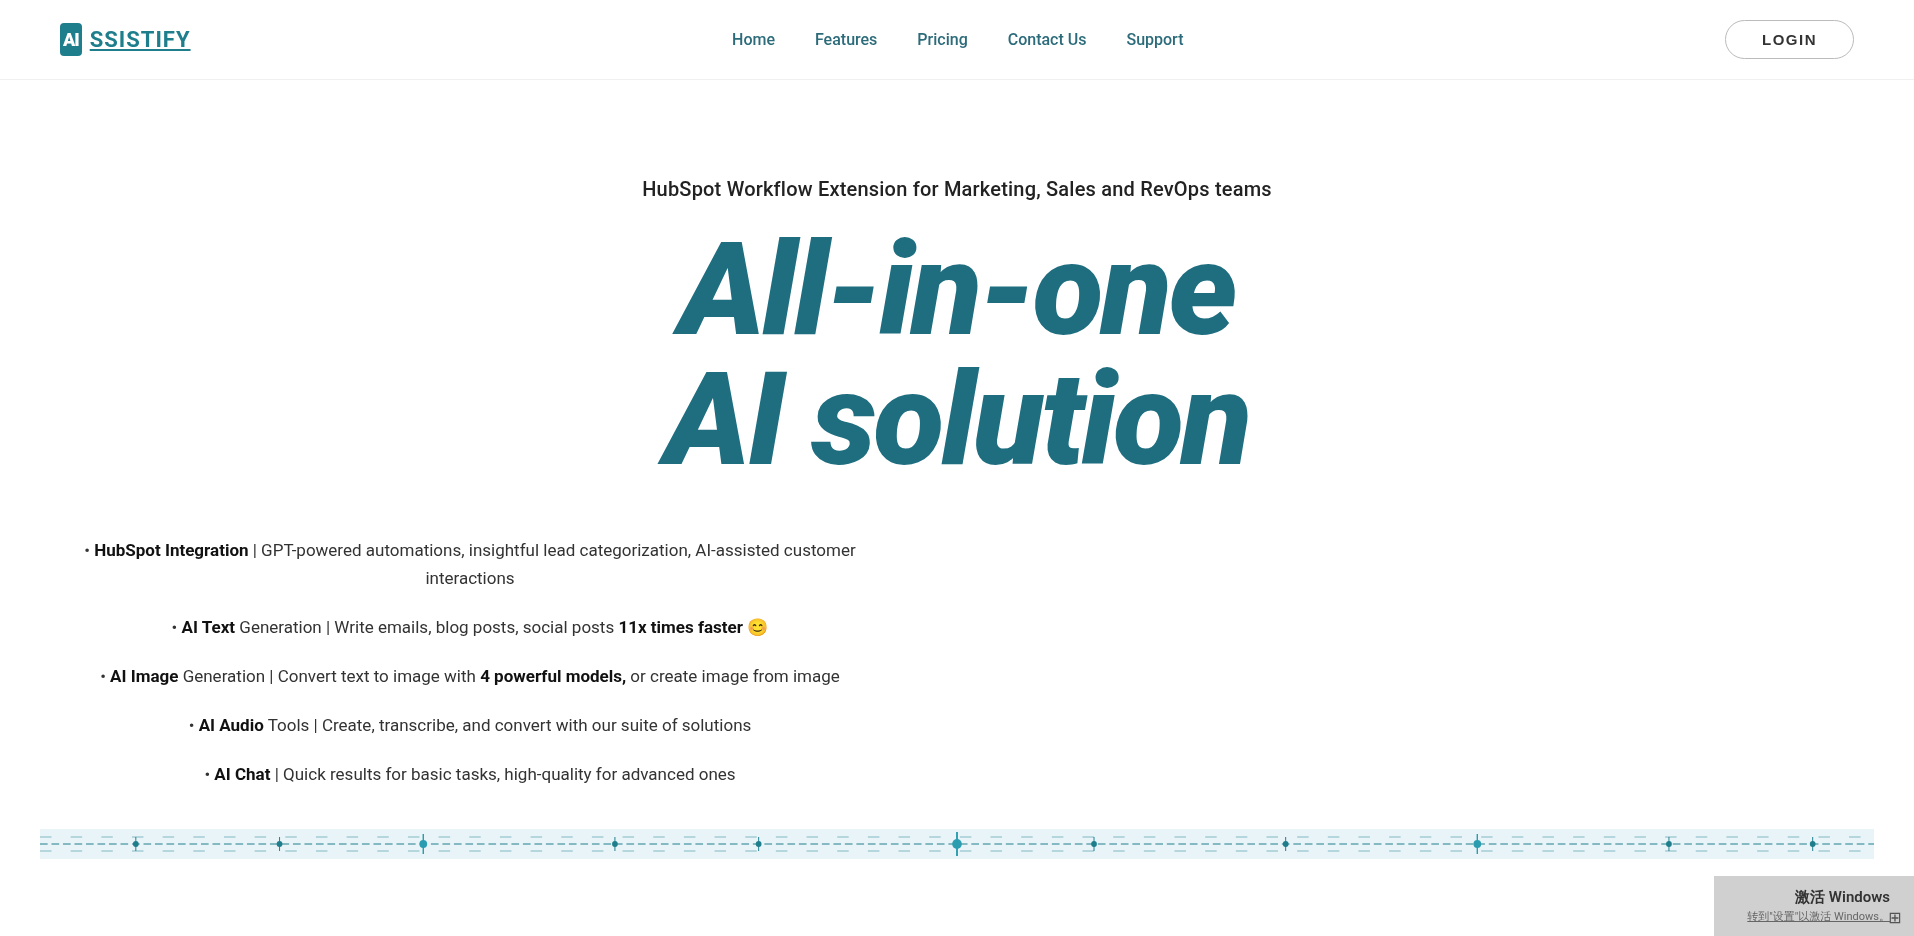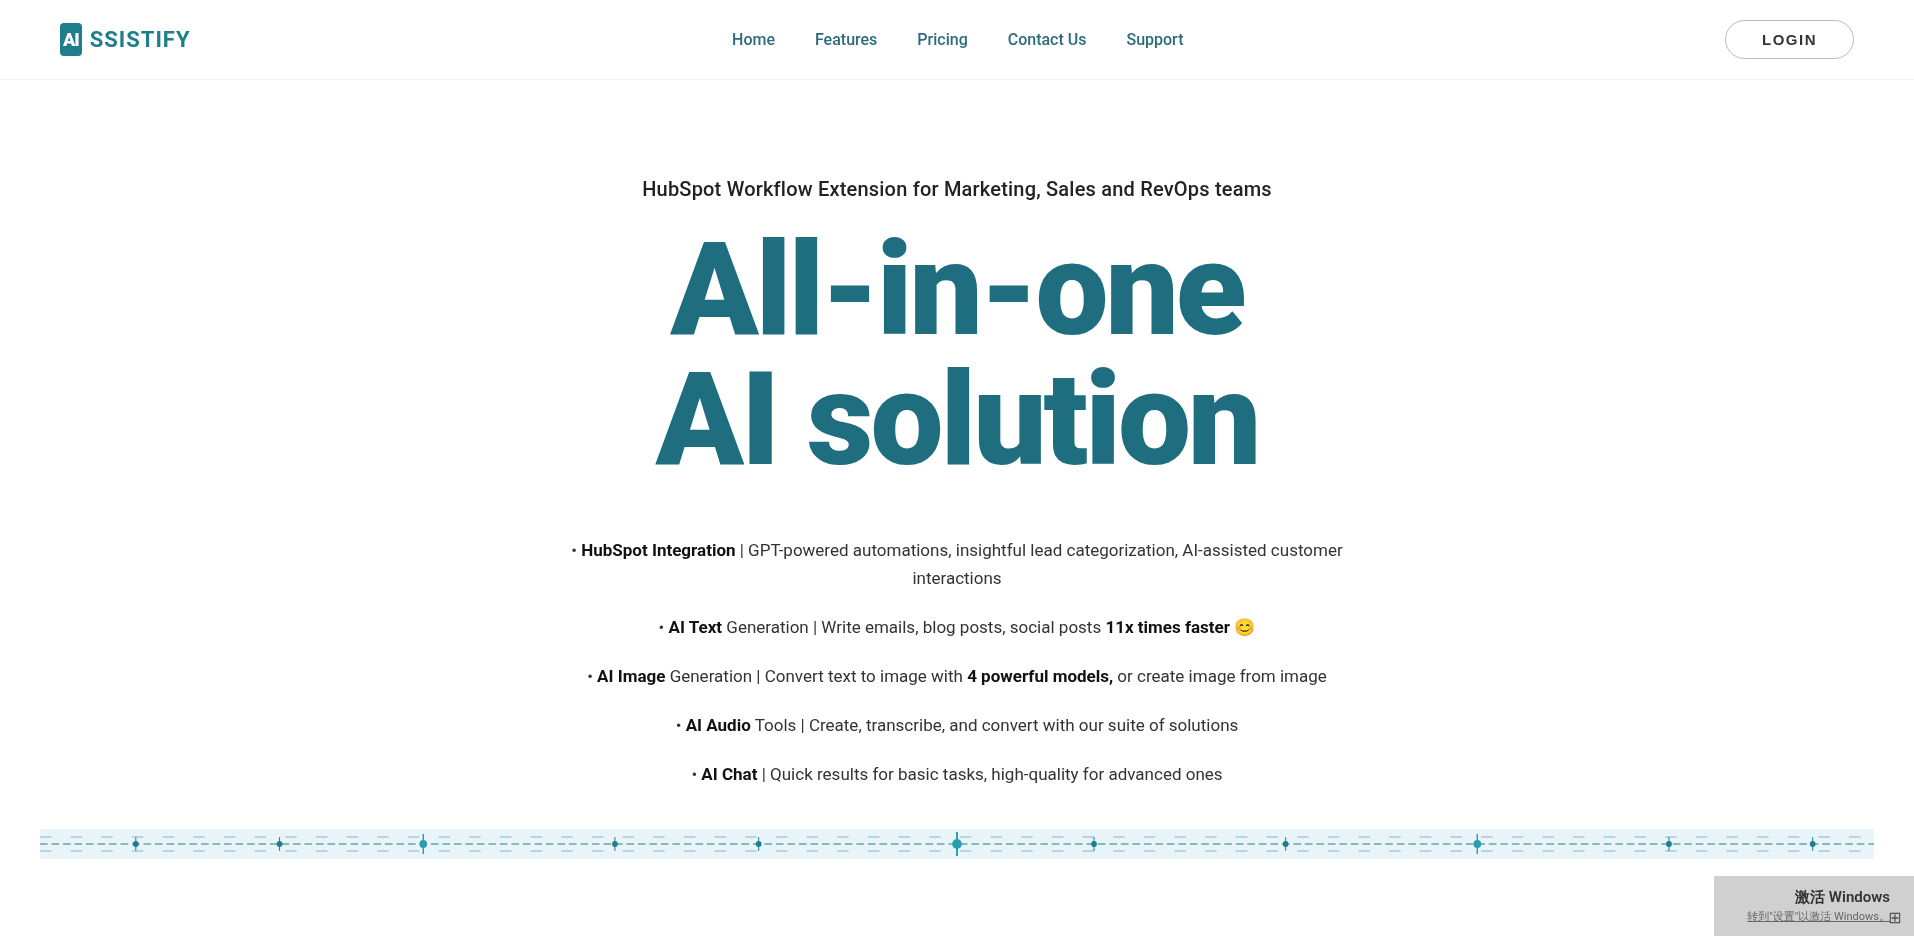--- a/index.html
+++ b/index.html
@@ -45,20 +45,21 @@
       border-radius: 4px;
       letter-spacing: -1px;
     }
 
     .logo-text {
       font-size: 22px;
       font-weight: 700;
       color: #1e7e8c;
       letter-spacing: 1px;
       text-transform: uppercase;
+      text-decoration: underline;
     }
 
     .nav-links {
       display: flex;
       align-items: center;
       gap: 40px;
       list-style: none;
     }
 
     .nav-links a {
@@ -79,21 +80,20 @@
       font-weight: 600;
       letter-spacing: 1.5px;
       cursor: pointer;
       transition: background 0.2s, color 0.2s;
     }
 
     
     .hero {
       display: flex;
       flex-direction: column;
-      align-items: center;
       justify-content: center;
       padding: 60px 40px 40px;
       text-align: center;
       min-height: calc(936px - 80px);
     }
 
     .hero-subtitle {
       font-size: 20px;
       font-weight: 500;
       color: #222;
@@ -101,20 +101,21 @@
       letter-spacing: 0.2px;
     }
 
     .hero-title {
       font-size: 130px;
       font-weight: 900;
       color: #1e6e80;
       line-height: 1.0;
       margin-bottom: 30px;
       letter-spacing: -3px;
+      font-style: italic;
     }
 
     .hero-features {
       display: flex;
       flex-direction: column;
       gap: 16px;
       margin-top: 16px;
       font-size: 17px;
       color: #333;
       max-width: 860px;

